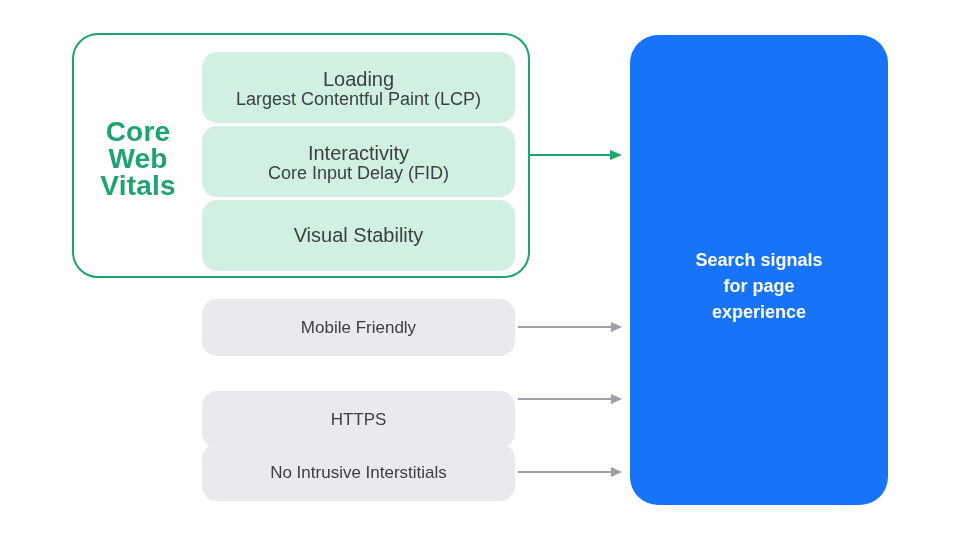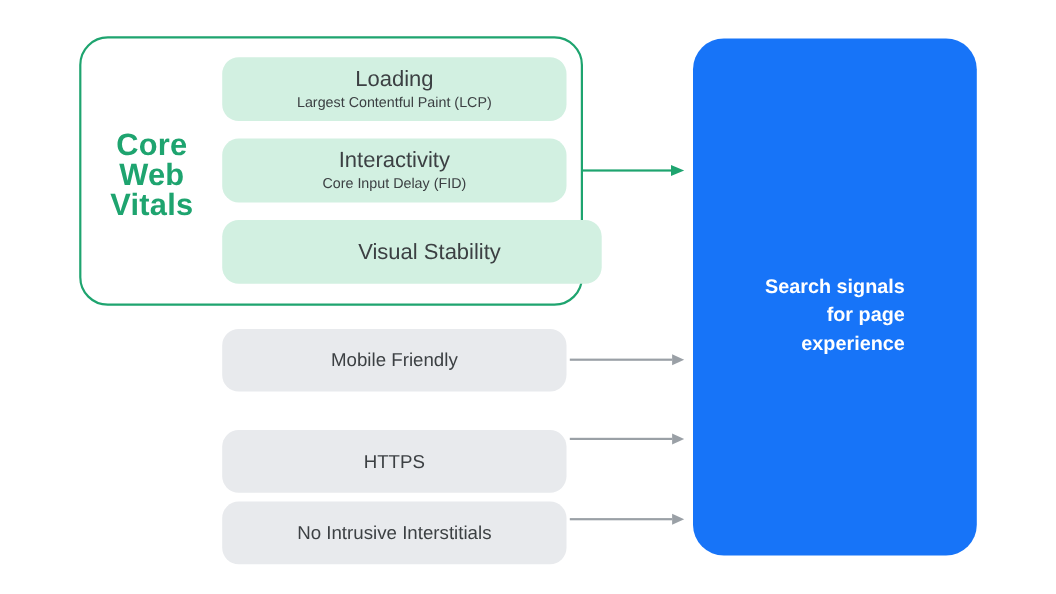--- a/index.html
+++ b/index.html
@@ -50,68 +50,68 @@
     width: 313px;
     border-radius: 15px;
     display: flex;
     flex-direction: column;
     align-items: center;
     justify-content: center;
     text-align: center;
   }
   .vital-card {
     background: var(--green-fill);
-    height: 58px;
+    height: 71px;
   }
   .vital-card .card-title {
     color: var(--dark-text);
     font-size: 20px;
     font-weight: 500;
     line-height: 23px;
   }
   .vital-card .card-subtitle {
     color: var(--dark-text);
-    font-size: 13px;
+    font-size: 18px;
     font-weight: 400;
     line-height: 17px;
   }
   .vital-1 { top: 52px; }
   .vital-2 { top: 126px; }
-  .vital-3 { top: 200px; padding-left: 32px; }
+  .vital-3 { top: 200px; }
 
   .gray-card {
     background: var(--gray-fill);
     height: 57px;
   }
   .gray-card .card-title {
     color: var(--dark-text);
     font-size: 17px;
     font-weight: 500;
   }
   .gray-1 { top: 299px; align-items: center; }
   .gray-2 { top: 391px; text-align: right; }
-  .gray-3 { top: 456px; }
+  .gray-3 { top: 444px; }
 
   
   .result-box {
     position: absolute;
     left: 630px; top: 35px;
     width: 258px; height: 470px;
     background: var(--blue-fill);
     border-radius: 28px;
     display: flex;
     align-items: center;
     justify-content: center;
   }
   .result-label {
     color: var(--white-text);
     font-size: 18px;
     font-weight: 700;
     line-height: 26px;
-    text-align: right;
+    text-align: center;
     white-space: pre-line;
     margin-top: 32px;
   }
 
   
   .arrow {
     position: absolute;
     display: flex;
     align-items: center;
     height: 12px;

